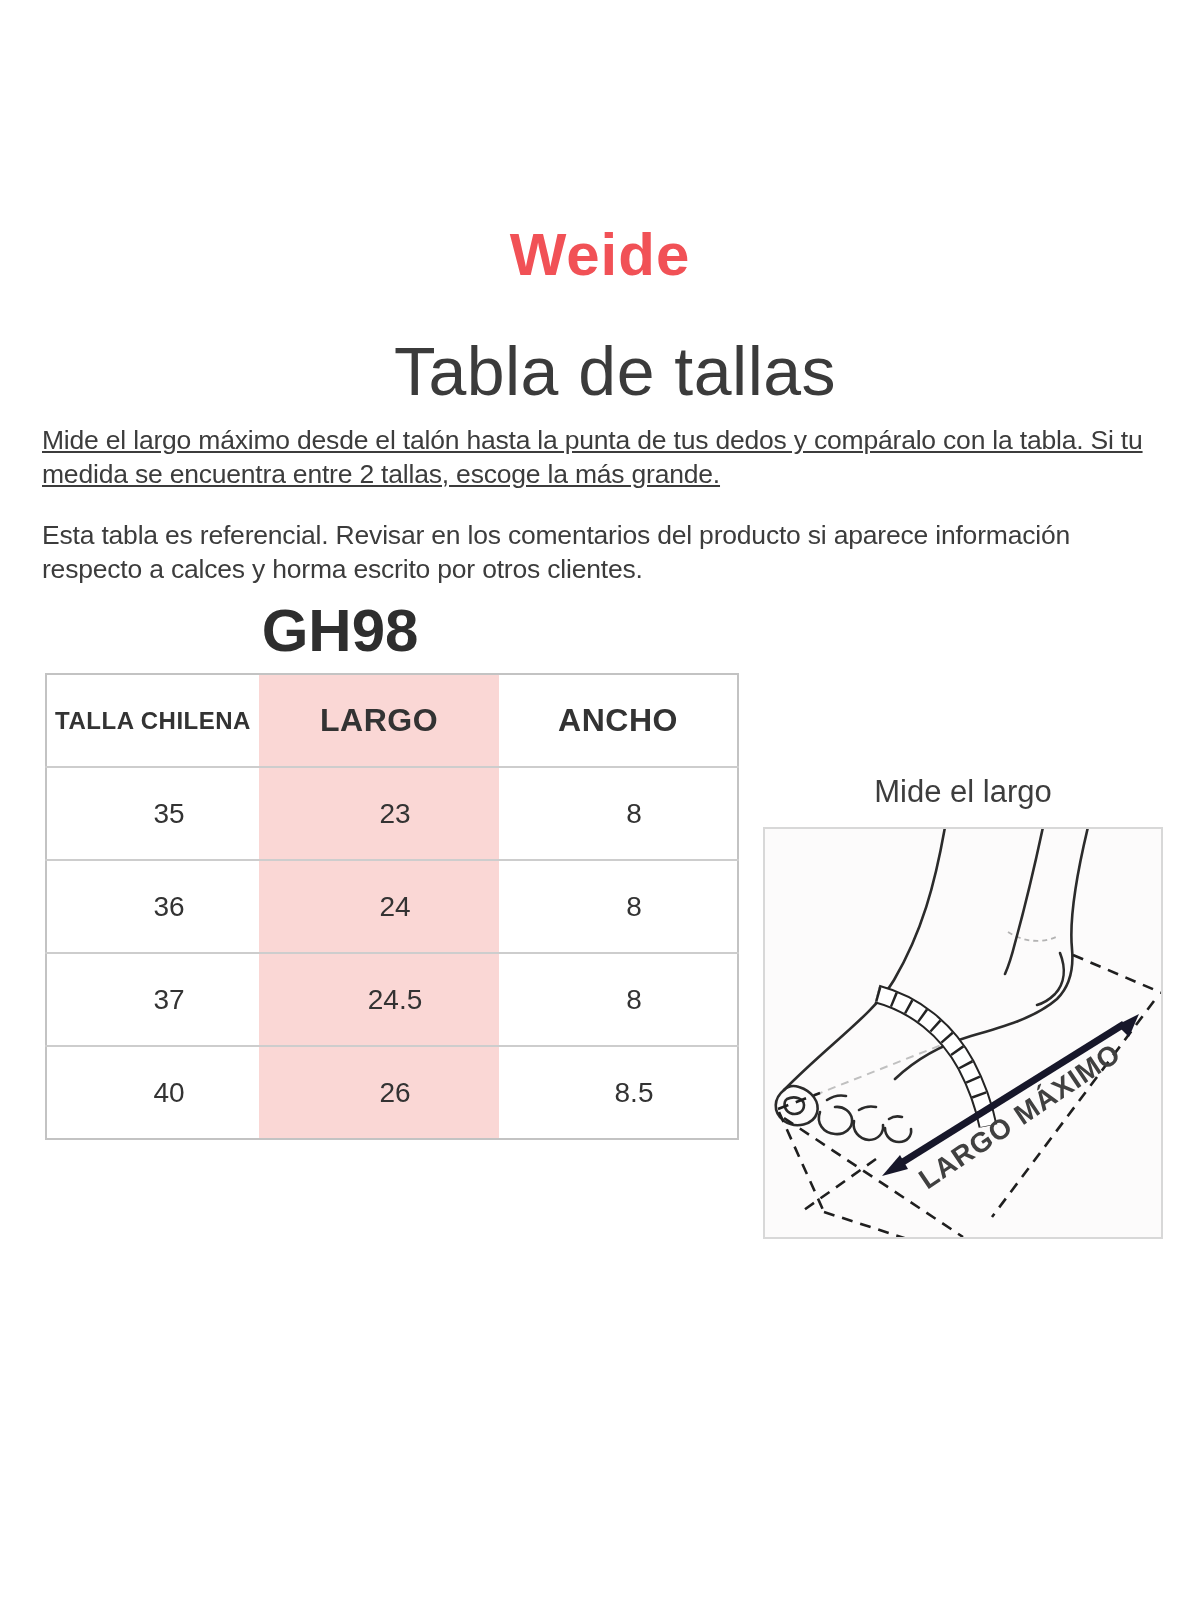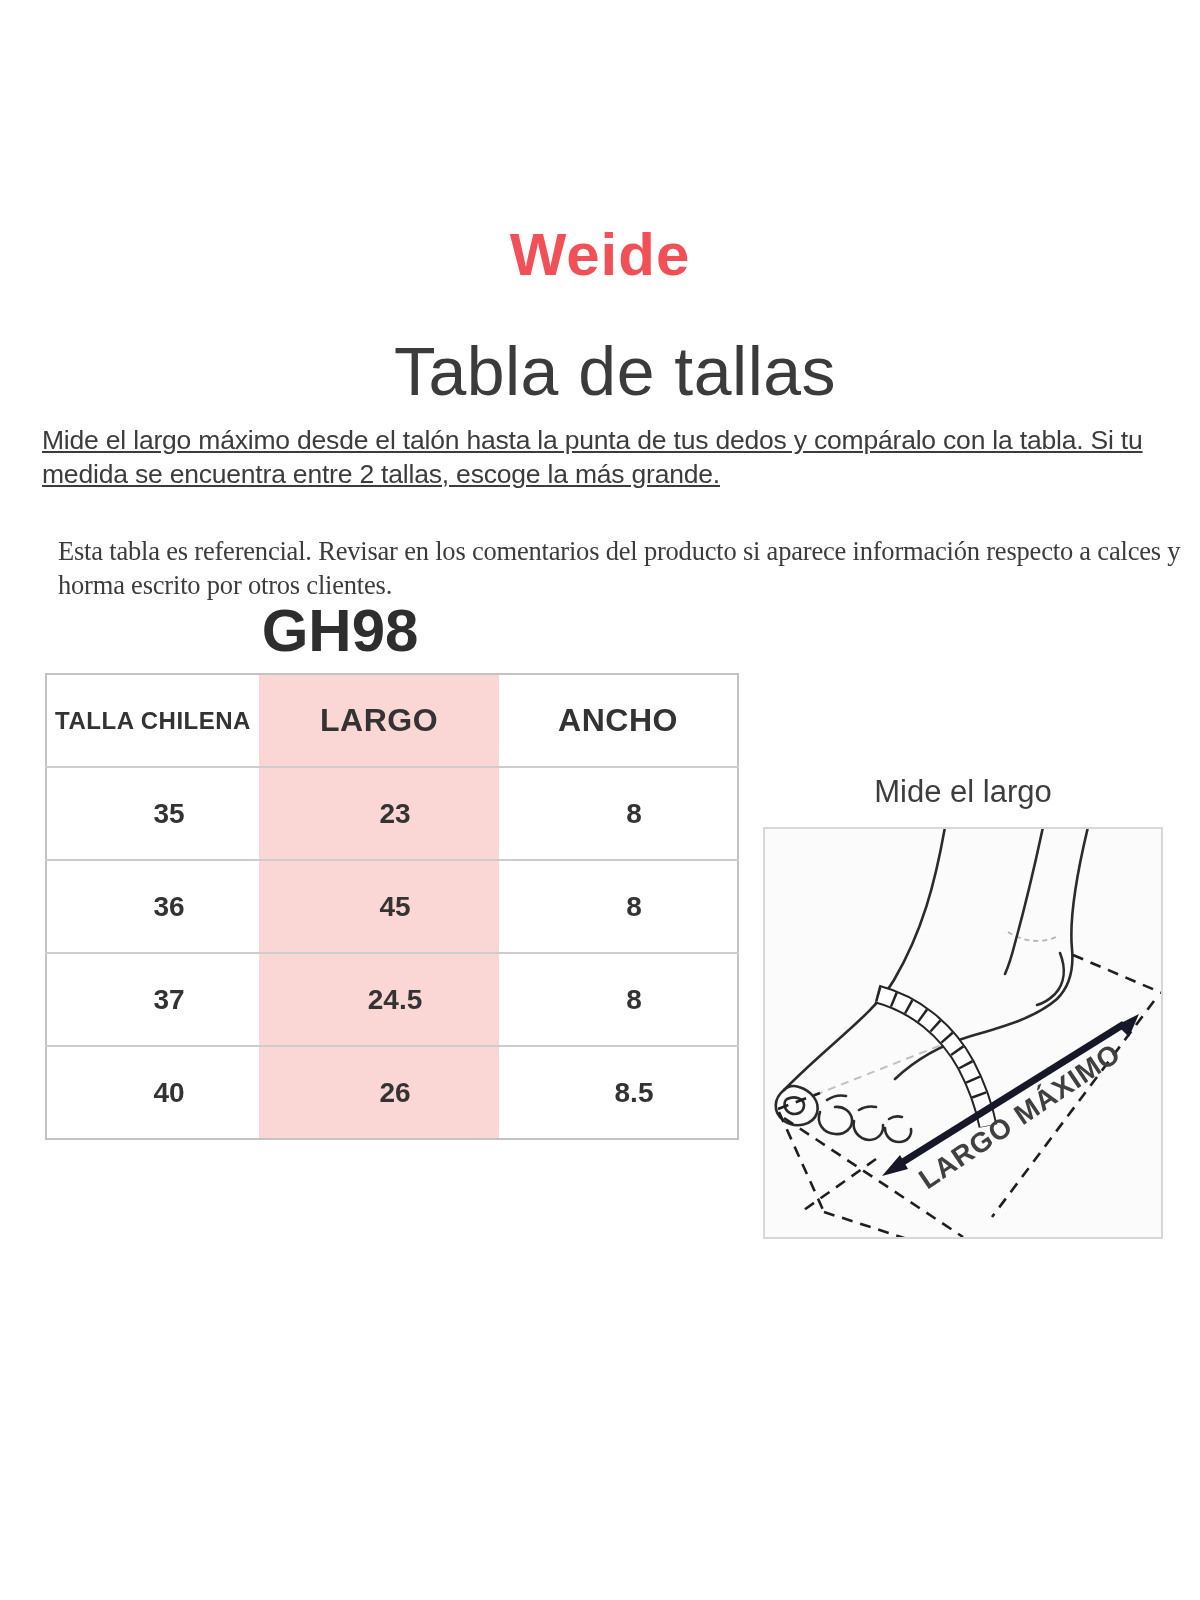--- a/index.html
+++ b/index.html
@@ -31,21 +31,21 @@
   }
   table.size-table{
     position:absolute;left:45px;top:673px;width:692px;
     border-collapse:collapse;table-layout:fixed;
     border:2px solid #c3c3c3;background:#fff;
   }
   table.size-table th,table.size-table td{
     text-align:center;vertical-align:middle;padding:0;color:#333;margin-top:44px;
   }
   table.size-table thead th{height:91px;}
-  table.size-table tbody td{height:91px;font-size:28px;font-weight:700;padding-left:32px;}
+  table.size-table tbody td{height:91px;font-size:28px;font-weight:400;padding-left:32px;}
   table.size-table tbody tr td{border-top:2px solid #cdcdcd;}
   .th-first{font-size:24px;font-weight:700;letter-spacing:.5px;}
   .th-big{font-size:32px;font-weight:700;letter-spacing:.5px;}
   .col-highlight{background:var(--highlight);}
   .measure-title{
     position:absolute;top:774px;left:763px;width:400px;text-align:center;
     font-size:31px;color:#3d3d3d;
   }
   .illustration-box{
     position:absolute;left:763px;top:827px;width:400px;height:412px;
@@ -54,21 +54,21 @@
   .illustration-box svg{display:block;width:100%;height:100%;}
 </style>
 </head>
 <body>
 
 <div class="logo">Weide</div>
 
 <h1 class="page-title" style="margin:15px;">Tabla de tallas</h1>
 
 <p class="para para-1" style="margin:0;">Mide el largo máximo desde el talón hasta la punta de tus dedos y compáralo con la tabla. Si tu medida se encuentra entre 2 tallas, escoge la más grande.</p>
-<p class="para para-2" style="margin:16px;font-family:Liberation Serif, serif;">Esta tabla es referencial. Revisar en los comentarios del producto si aparece información respecto a calces y horma escrito por otros clientes.</p>
+<p class="para para-2" style="margin:0;">Esta tabla es referencial. Revisar en los comentarios del producto si aparece información respecto a calces y horma escrito por otros clientes.</p>
 
 <div class="model-code">GH98</div>
 
 <table class="size-table">
   <colgroup>
     <col style="width:213px">
     <col style="width:240px">
     <col style="width:239px">
   </colgroup>
   <thead>
@@ -79,21 +79,21 @@
     </tr>
   </thead>
   <tbody>
     <tr>
       <td>35</td>
       <td class="col-highlight">23</td>
       <td>8</td>
     </tr>
     <tr>
       <td>36</td>
-      <td class="col-highlight">45</td>
+      <td class="col-highlight">24</td>
       <td>8</td>
     </tr>
     <tr>
       <td>37</td>
       <td class="col-highlight">24.5</td>
       <td>8</td>
     </tr>
     <tr>
       <td>40</td>
       <td class="col-highlight">26</td>

